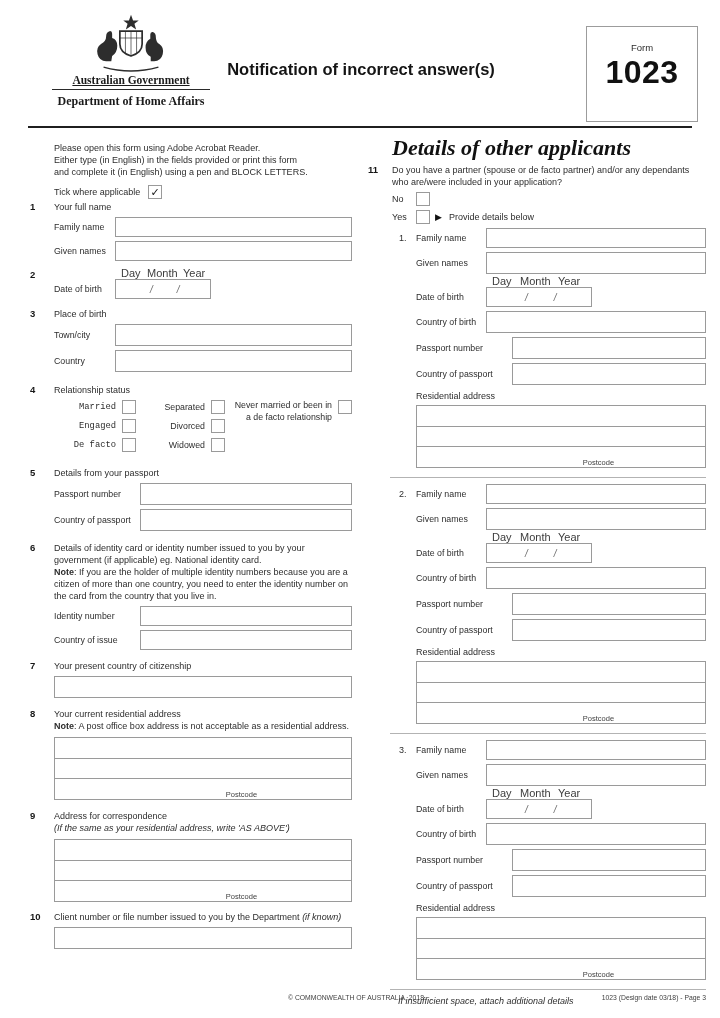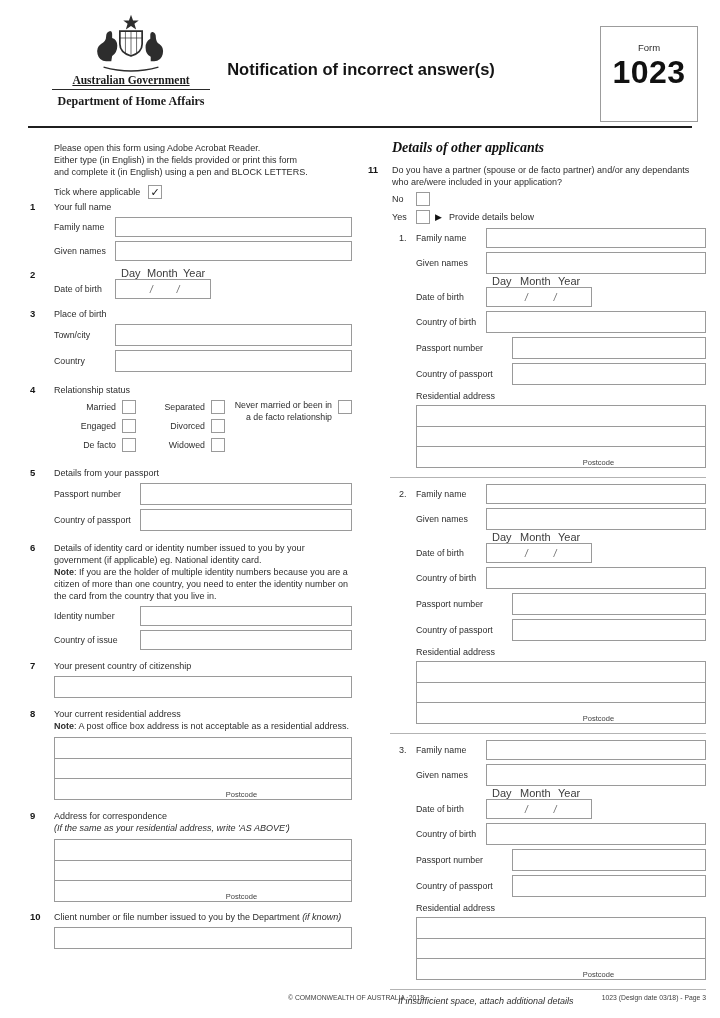--- a/index.html
+++ b/index.html
@@ -18,34 +18,34 @@
   }
   .agency2 {
     font-family:"Liberation Serif","DejaVu Serif",serif; font-weight:700; font-size:12px;
     color:#1b1b1b; white-space:nowrap; padding-top:4px;
   }
   .page-title {
     position:absolute; left:196px; top:60px; width:330px; text-align:center;
     font-weight:700; font-size:16.5px; color:#141414;
   }
   .form-box {
-    position:absolute; right:22px; top:26px; width:98px; height:96px;
+    position:absolute; right:22px; top:26px; width:112px; height:96px;
     border:1.4px solid #9c9c9c; background:#fff; text-align:center;
   }
   .form-word { margin-top:15px; font-size:9.5px; color:#2d2d2d; }
   .form-number { font-size:32px; font-weight:700; color:#111; letter-spacing:0.5px; margin-top:1px; }
   .header-rule { position:absolute; left:28px; right:28px; top:126px; height:2px; background:#1f1f1f; }
   
   .col-left  { position:absolute; left:30px;  top:142px; width:322px; }
   .col-right { position:absolute; left:368px; top:138px; width:338px; }
   
   .t9 { font-size:9px; line-height:12px; color:#2d2d2d; }
   .sec-heading {
     font-family:"Liberation Serif","DejaVu Serif",serif; font-style:italic; font-weight:700;
-    font-size:14px; line-height:20px; color:#111;
+    font-size:22px; line-height:20px; color:#111;
   }
   .col-left .sec-heading { margin:10px 0 3px 24px; }
   .col-right .sec-heading { margin:0 0 6px 24px; }
   .intro { margin-left:24px; }
   .tickrow { display:flex; align-items:center; margin:7px 0 0 24px; }
   .tickrow .t9 { margin-right:8px; }
   .q { display:flex; align-items:flex-start; }
   .qnum { width:24px; flex:none; font-weight:700; font-size:9.5px; line-height:12px; color:#161616; }
   .qbody { flex:1; min-width:0; }
   .frow { display:flex; align-items:center; margin-top:4px; }
@@ -56,21 +56,21 @@
   .cb { width:14px; height:14px; border:1px solid #9a9a9a; background:#fff; flex:none;
         display:inline-flex; align-items:center; justify-content:center; }
   .cb.checked { font-size:11px; font-weight:700; color:#111; }
   .datebox { flex:none; border:1px solid #9a9a9a; height:20px; background:#fff;
              display:flex; align-items:center; }
   .datebox .sl { color:#6a6a6a; font-size:10px; font-style:italic; }
   .dmy { display:flex; font-size:11px; color:#3c3c3c; line-height:9px; margin-bottom:1px; }
   .dmy span { display:block; }
   
   .relgrid { display:flex; margin-top:4px; }
-  .relcol1 { width:82px; } .relcol2 { width:86px; margin-left:3px; }
+  .relcol1 { width:82px;font-family:Liberation Mono, monospace; } .relcol2 { width:86px; margin-left:3px; }
   .relcol3 { flex:1; display:flex; align-items:flex-start; margin-left:5px; }
   .relrow { display:flex; align-items:center; justify-content:flex-end; margin-bottom:5px; }
   .relrow .t9, .relcol3 .rel3label { font-size:8.8px; }
   .relrow .cb { margin-left:6px; }
   .rel3label { flex:1; text-align:right; line-height:11.5px; color:#2d2d2d; }
   .relcol3 .cb { margin-left:6px; margin-top:0; }
   
   .addr { border:1px solid #9a9a9a; background:#fff; margin-top:5px; }
   .addr-line { height:20px; }
   .addr-line + .addr-line, .addr-post { border-top:1px solid #9a9a9a; }

